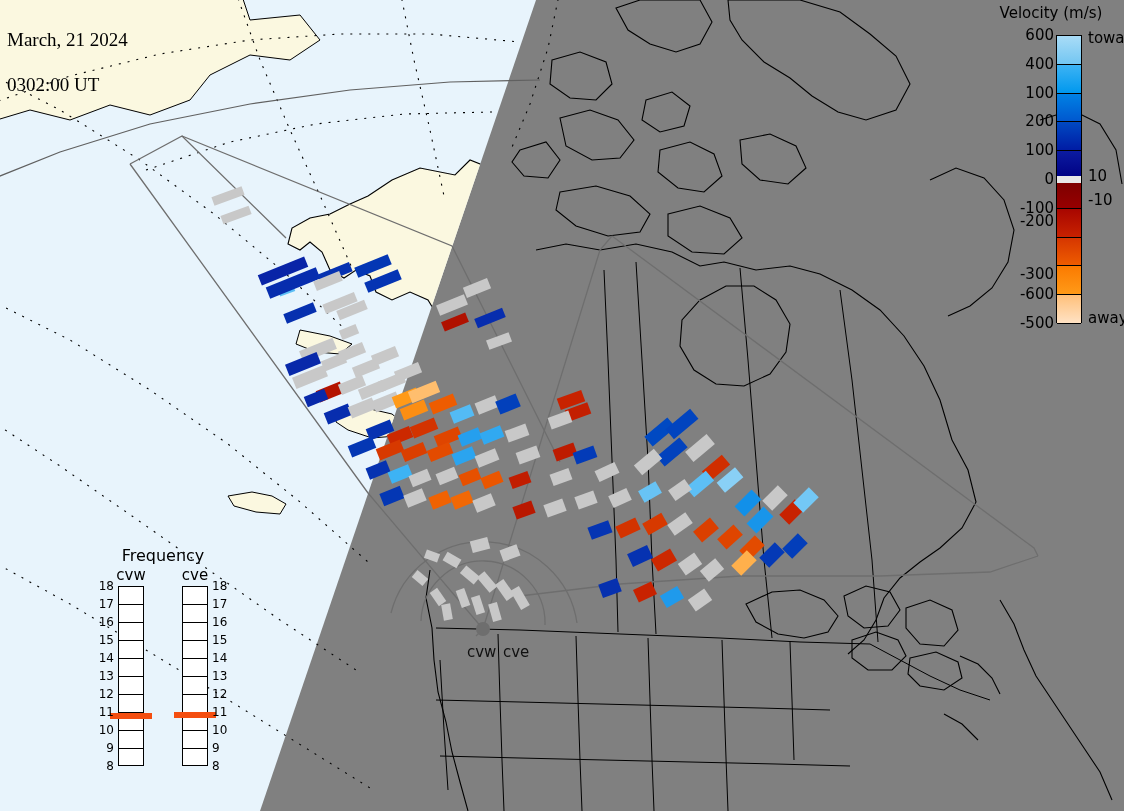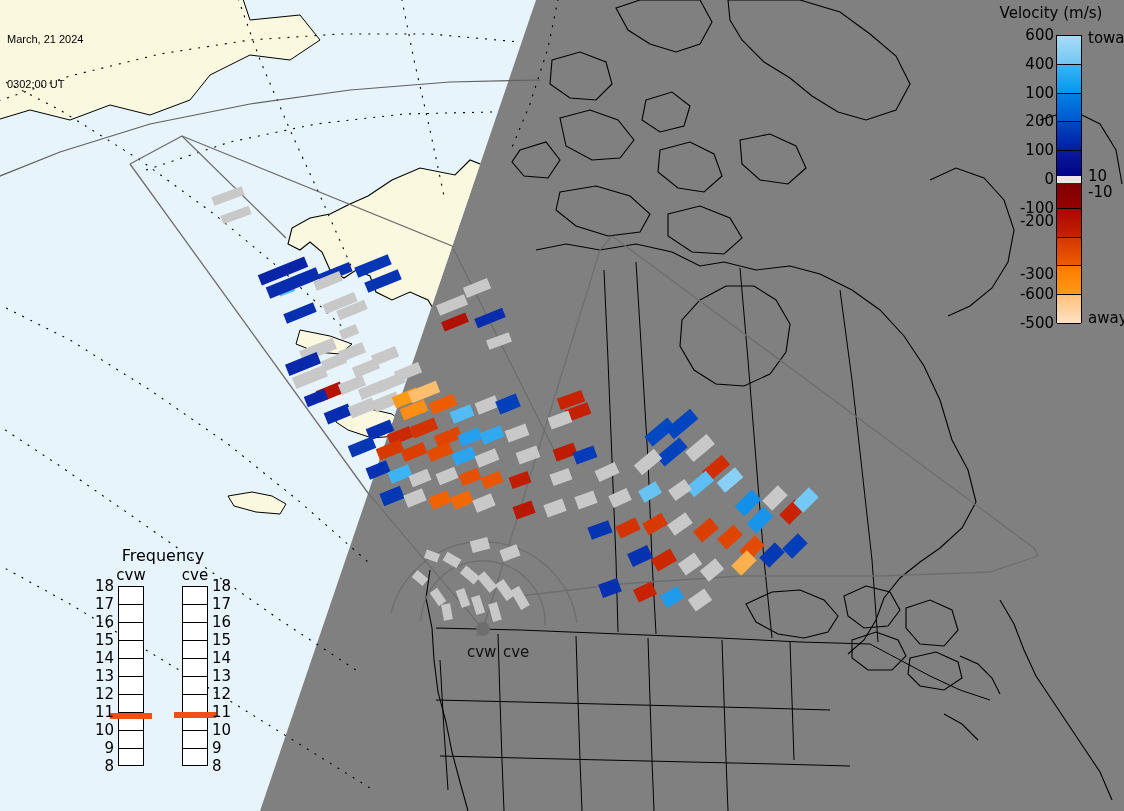--- a/index.html
+++ b/index.html
@@ -1,21 +1,21 @@
 <!DOCTYPE html>
 <html><head>
 <meta charset="utf-8">
 <style>
   html,body{margin:0;padding:0;background:#808080;}
   body{width:1124px;height:811px;overflow:hidden;font-family:"DejaVu Sans",sans-serif;}
   #root{position:relative;width:1124px;height:811px;background:#808080;}
   #mapsvg{position:absolute;left:0;top:0;width:1124px;height:811px;}
 
-  .tstamp{position:absolute;left:7px;top:2px;color:#000;font-size:11px;line-height:15px;
-          font-family:Liberation Sans, sans-serif;white-space:pre;}
+  .tstamp{position:absolute;left:7px;top:2px;color:#000;font-size:19px;line-height:15px;
+          font-family:Liberation Serif, serif;white-space:pre;}
   .tstamp div{letter-spacing:0px;}
 
   
   #cbar{position:absolute;left:978px;top:4px;width:142px;height:330px;}
   #cbar .cbtitle{position:absolute;left:4px;top:0px;width:138px;text-align:center;
                  font-size:15px;color:#000;}
   #cbar .bar{position:absolute;left:78px;top:31px;width:26px;height:288px;
              border:1.5px solid #000;box-sizing:border-box;}
   #cbar .seg{position:absolute;left:0;width:100%;border-bottom:1.5px solid #000;box-sizing:border-box;}
   #cbar .seg:last-child{border-bottom:none;}
@@ -25,21 +25,21 @@
               transform:translateY(-50%);white-space:nowrap;}
 
   
   #freq{position:absolute;left:88px;top:546px;width:150px;height:236px;}
   #freq .ftitle{position:absolute;left:0;top:0;width:150px;text-align:center;font-size:16px;color:#000;}
   #freq .colname{position:absolute;top:20px;font-size:15px;color:#000;text-align:center;width:46px;}
   #freq .fcol{position:absolute;top:40px;width:26px;height:180px;border:1.5px solid #000;
               background:#ffffff;box-sizing:border-box;}
   #freq .frow{position:absolute;left:0;width:100%;border-bottom:1.5px solid #000;box-sizing:border-box;}
   #freq .frow:last-child{border-bottom:none;}
-  #freq .flabel{position:absolute;font-size:15px;color:#000;transform:translateY(-50%);}
+  #freq .flabel{position:absolute;font-size:12px;color:#000;transform:translateY(-50%);}
   #freq .fmark{position:absolute;height:6px;background:#f44e10;}
 
   .sitelabel{position:absolute;color:#111;font-size:15px;}
 </style>
 </head>
 <body>
 
 <div id="root">
 
   <svg id="mapsvg" viewBox="0 0 1124 811">
@@ -336,21 +336,21 @@
         <div class="tick" style="top: 175px;">0</div>
         <div class="tick" style="top: 203.8px;">-100</div>
         <div class="tick" style="top: 217px;">-200</div>
         <div class="tick" style="top: 270px;">-300</div>
         <div class="tick" style="top: 290.2px;">-600</div>
         <div class="tick" style="top: 319px;">-500</div>
       </div>
     <div id="cbarsides">
         <div class="side" style="top: 34px;">toward</div>
         <div class="side" style="top: 172px;">10</div>
-        <div class="side" style="top: 188px;">-10</div>
+        <div class="side" style="top: 196px;">-10</div>
         <div class="side" style="top: 314px;">away</div>
       </div>
   </div>
 
   <div id="freq">
     <div class="ftitle">Frequency</div>
     <div id="freqbody">
         <div class="colname" style="left: 20px;">cvw</div>
         <div class="fcol" style="left: 30px;">
           <div class="frow" style="top: 0px; height: 18px;"></div>

